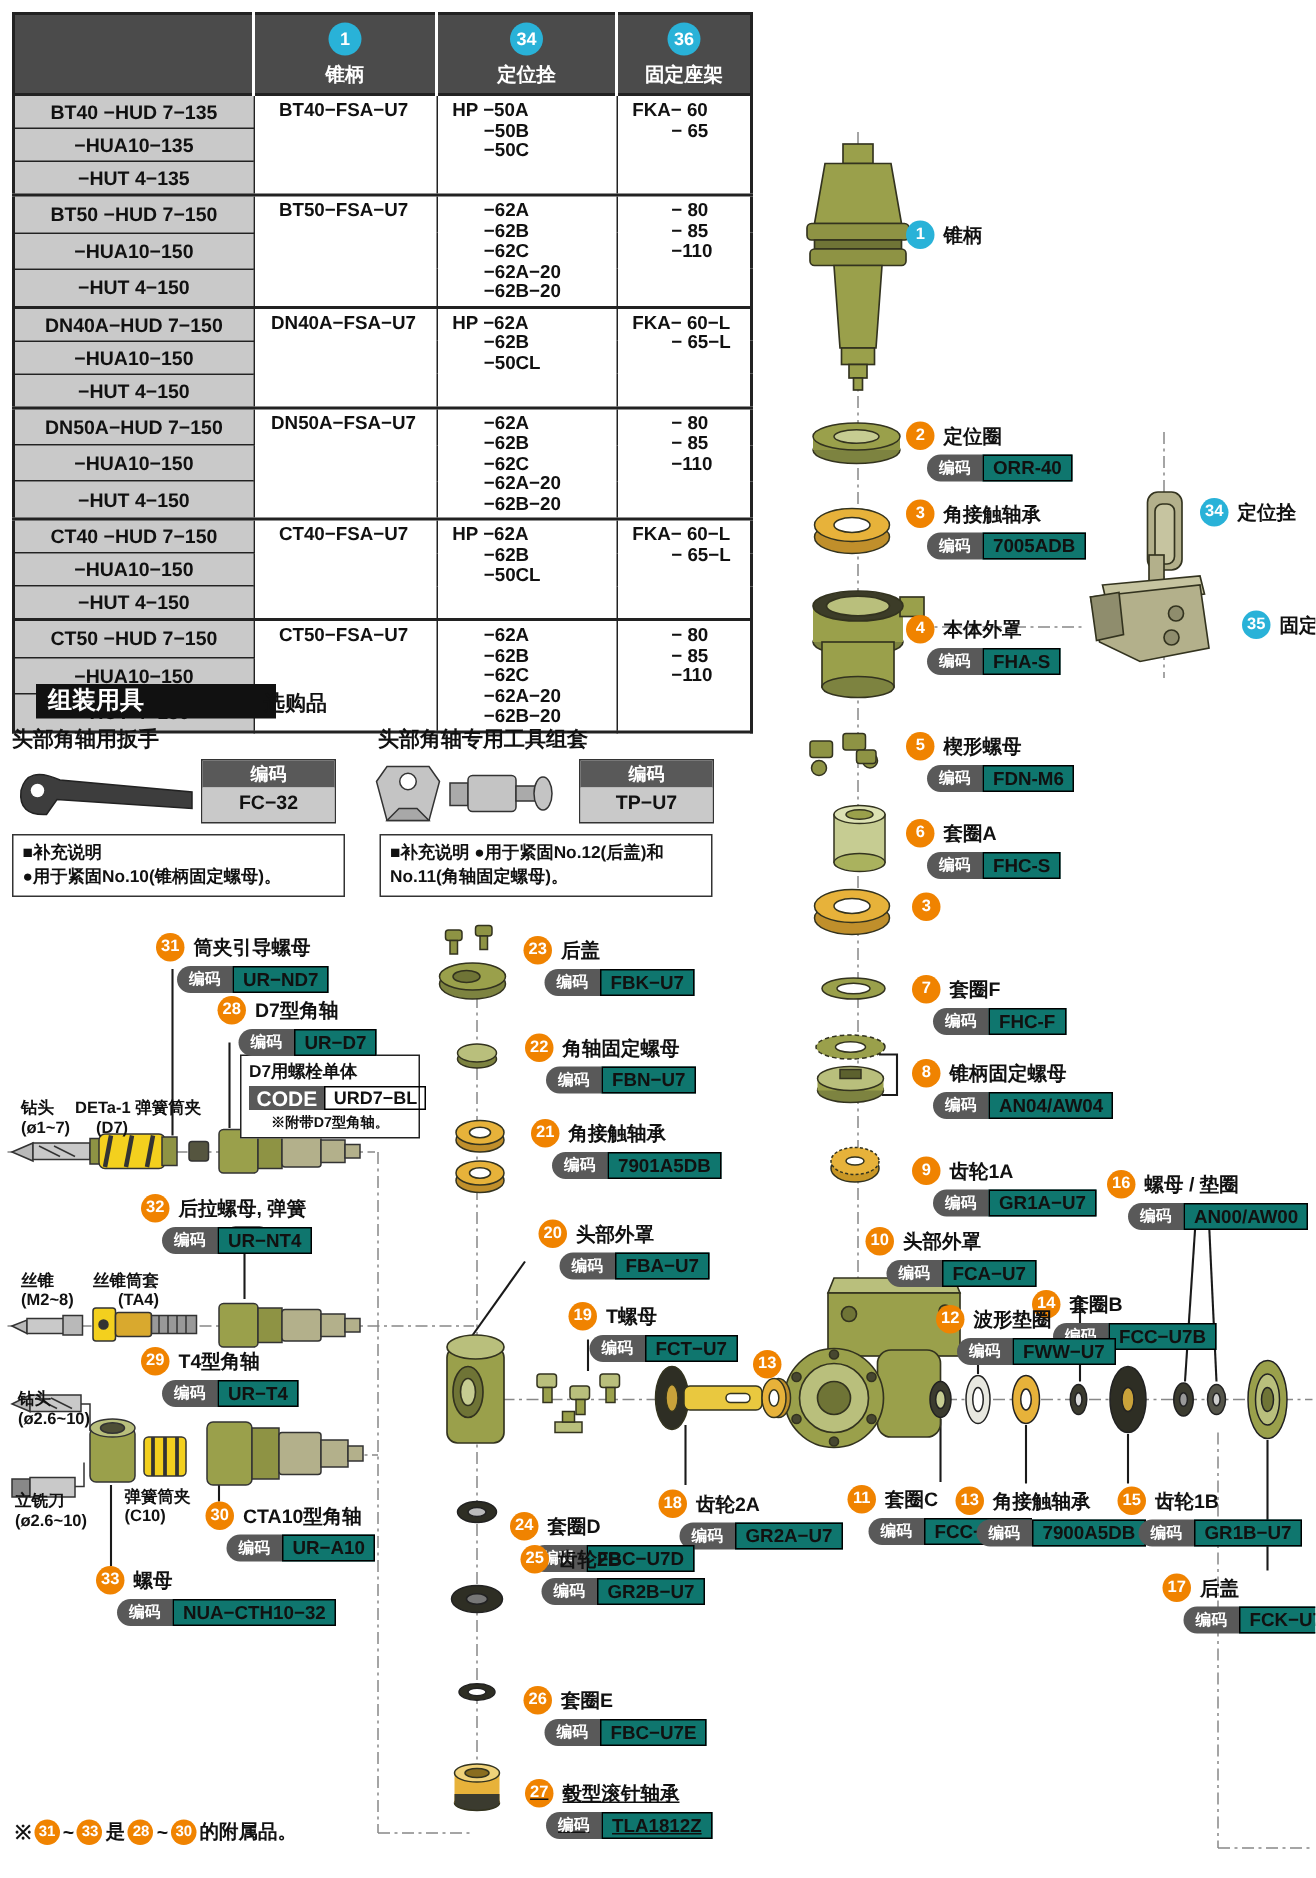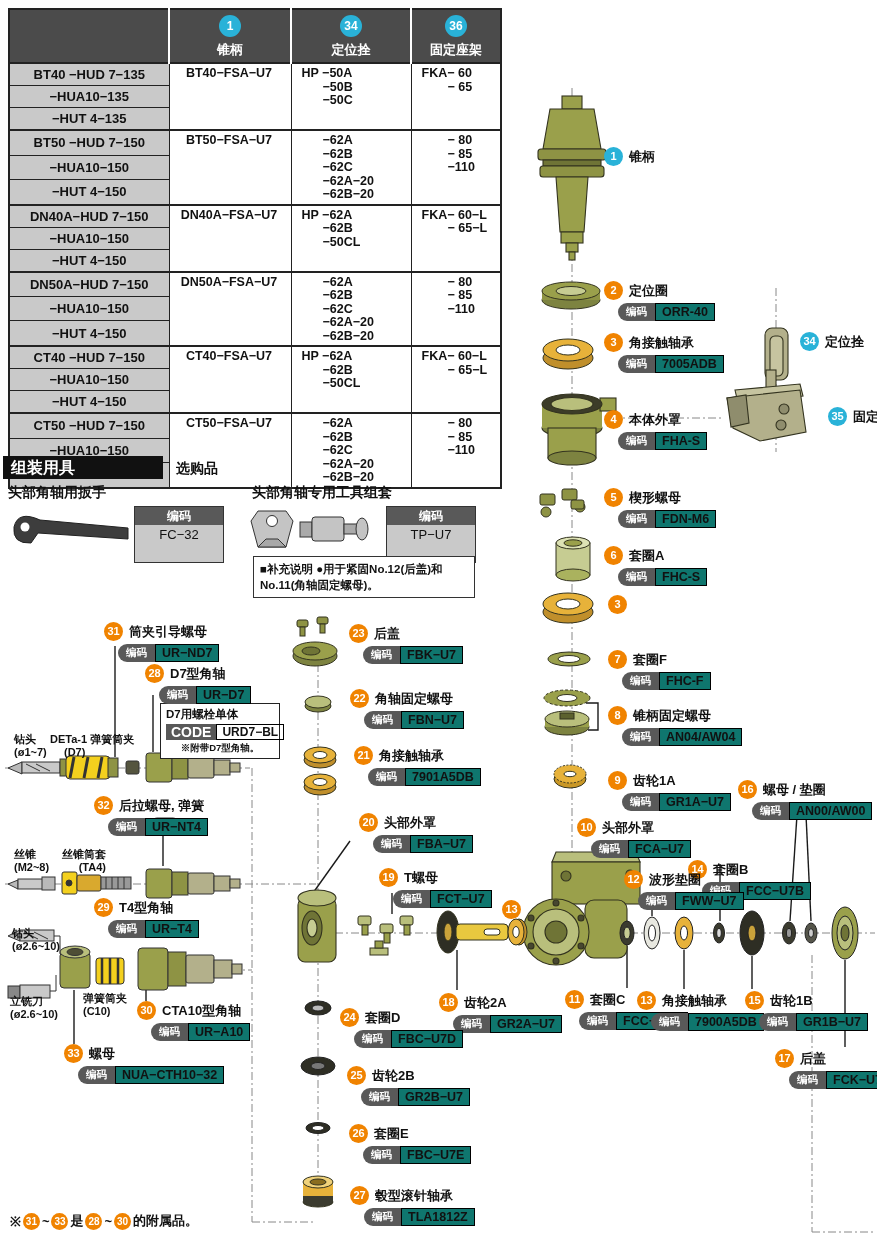--- a/index.html
+++ b/index.html
@@ -14,27 +14,27 @@
   td.cell{background:#fff;padding:3px 4px 2px 10px;font-weight:bold;font-size:12.5px;line-height:13.5px;}
   td.shank{text-align:center;padding-left:2px;}
   tr.gs td{border-top:2px solid #222;}
   .spec-table{border:2px solid #222;}
   .ind{padding-left:21px;}
   .indb{padding-left:26px;}
   .hcirc{width:22px;height:22px;border-radius:50%;background:#29b2d8;color:#fff;font-weight:bold;
          font-size:12px;line-height:22px;margin:2px auto 4px;text-align:center;}
   .hlabel{font-size:13px;font-weight:bold;text-align:center;}
   
-  .banner{position:absolute;left:3px;top:456px;width:152px;height:23px;background:#111;color:#fff;
+  .banner{position:absolute;left:24px;top:456px;width:152px;height:23px;background:#111;color:#fff;
           font-size:16px;font-weight:bold;line-height:23px;padding-left:8px;}
   .banner-tag{position:absolute;left:176px;top:460px;font-size:14px;font-weight:bold;}
   .tool-title{position:absolute;font-size:14px;font-weight:bold;}
   .codebox{position:absolute;width:88px;border:1px solid #333;text-align:center;}
   .cb-top{background:#595959;color:#fff;font-size:12px;font-weight:bold;height:18px;line-height:18px;}
-  .cb-bot{background:#c9c9c9;color:#111;font-size:13px;font-weight:normal;height:37px;line-height:19px;}
+  .cb-bot{background:#c9c9c9;color:#111;font-size:13px;font-weight:bold;height:23px;line-height:19px;}
   .notebox{position:absolute;border:1px solid #333;background:#fff;font-size:11.5px;line-height:16px;
            padding:4px 6px;font-weight:bold;}
   
   .plabel{position:absolute;white-space:nowrap;z-index:3;}
   .prow{display:flex;align-items:center;}
   .pnum{display:inline-block;min-width:19px;height:19px;border-radius:50%;color:#fff;font-weight:bold;
         font-size:11px;line-height:19px;text-align:center;flex:0 0 auto;}
   .orange{background:#f08300;}
   .blue{background:#29b2d8;}
   .pname{font-weight:bold;font-size:13px;margin-left:6px;}
@@ -513,20 +513,24 @@
     </table>
 
 <div class="banner">组装用具</div>
 <div class="banner-tag">选购品</div>
 
 <div class="tool-title" style="left:8px;top:484px;">头部角轴用扳手</div>
 <div class="codebox" style="left:134px;top:506px;">
   <div class="cb-top">编码</div>
   <div class="cb-bot">FC−32</div>
 </div>
+<div class="notebox" style="left:8px;top:556px;width:208px;">
+  <div>■补充说明</div>
+  <div>●用于紧固No.10(锥柄固定螺母)。</div>
+</div>
 
 <div class="tool-title" style="left:252px;top:484px;">头部角轴专用工具组套</div>
 <div class="codebox" style="left:386px;top:506px;">
   <div class="cb-top">编码</div>
   <div class="cb-bot">TP−U7</div>
 </div>
 <div class="notebox" style="left:253px;top:556px;width:208px;">
   <div>■补充说明  ●用于紧固No.12(后盖)和</div>
   <div>No.11(角轴固定螺母)。</div>
 </div>
@@ -791,41 +795,41 @@
 <div class="plabel" style="left:340px;top:1008px;">
   <div class="prow">
         <span class="pnum orange">24</span>
         <span class="pname">套圈D</span>
       </div>
   <div class="pcode">
         <span class="ptag">编码</span>
         <span class="pval">FBC−U7D</span>
       </div>
 </div>
-<div class="plabel" style="left:347px;top:1066px;">
+<div class="plabel" style="left:347px;top:1030px;">
   <div class="prow">
         <span class="pnum orange">25</span>
         <span class="pname">齿轮2B</span>
       </div>
   <div class="pcode">
         <span class="ptag">编码</span>
         <span class="pval">GR2B−U7</span>
       </div>
 </div>
 <div class="plabel" style="left:349px;top:1124px;">
   <div class="prow">
         <span class="pnum orange">26</span>
         <span class="pname">套圈E</span>
       </div>
   <div class="pcode">
         <span class="ptag">编码</span>
         <span class="pval">FBC−U7E</span>
       </div>
 </div>
-<div class="plabel" style="left:350px;top:1186px;">
+<div class="plabel" style="left:350px;top:1186px;text-decoration:underline;">
   <div class="prow">
         <span class="pnum orange">27</span>
         <span class="pname">毂型滚针轴承</span>
       </div>
   <div class="pcode">
         <span class="ptag">编码</span>
         <span class="pval">TLA1812Z</span>
       </div>
 </div>
 <div class="plabel" style="left:104px;top:622px;">

